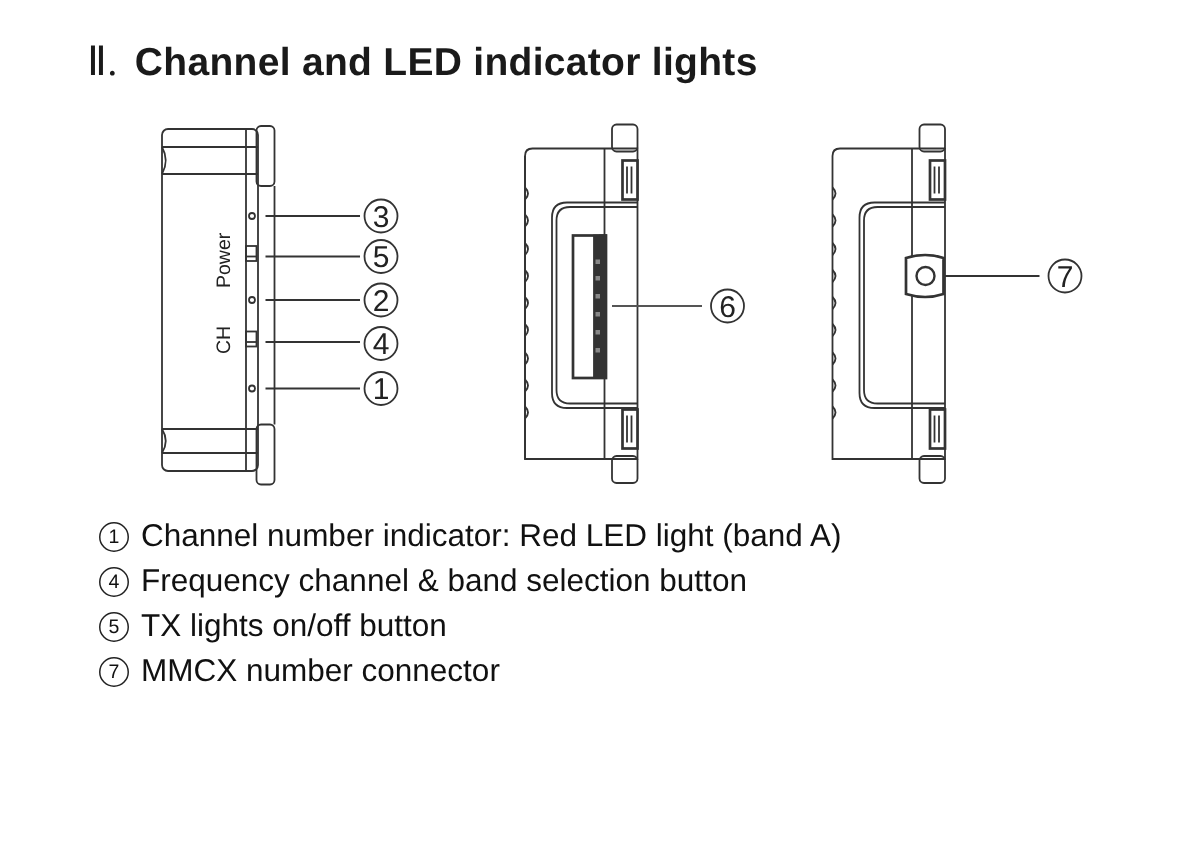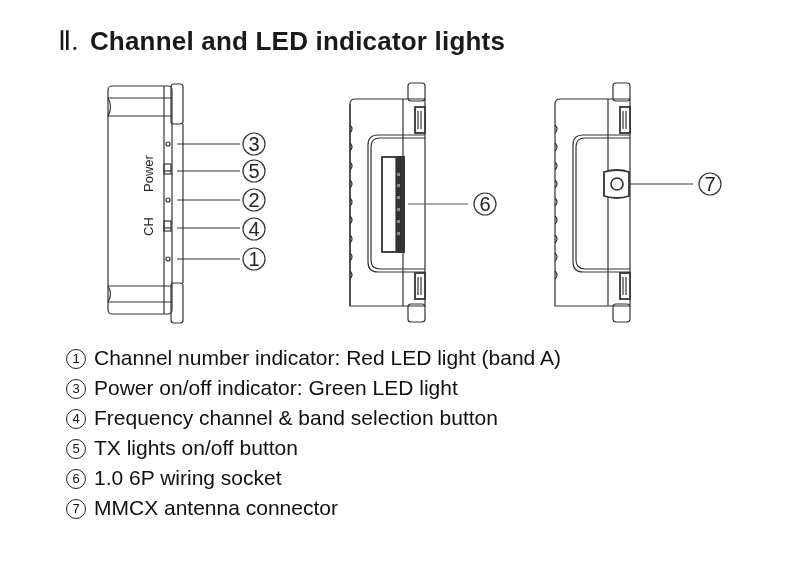--- a/index.html
+++ b/index.html
@@ -125,18 +125,16 @@
     <path d="M604 172 Q617 168 629 172 L629 196 Q617 200 604 196 Z" fill="#fff" stroke-width="1.8"></path>
     <circle cx="617" cy="184" r="6" stroke-width="1.6"></circle>
     <line x1="630" y1="184" x2="693" y2="184"></line>
     <circle cx="710" cy="184" r="11"></circle>
   </g>
   <text class="callout-text" x="710" y="191" text-anchor="middle" stroke="none">7</text>
 </svg>
 
 <ul class="list">
   <li><span class="num">1</span><span>Channel number indicator: Red LED light (band A)</span></li>
-  <li><span class="num">3</span><span>Power on/off indicator: Green LED light</span></li>
   <li><span class="num">4</span><span>Frequency channel &amp; band selection button</span></li>
   <li><span class="num">5</span><span>TX lights on/off button</span></li>
-  <li><span class="num">6</span><span>1.0 6P wiring socket</span></li>
-  <li><span class="num">7</span><span>MMCX antenna connector</span></li>
+  <li><span class="num">7</span><span>MMCX number connector</span></li>
 </ul>
 
 </body></html>

